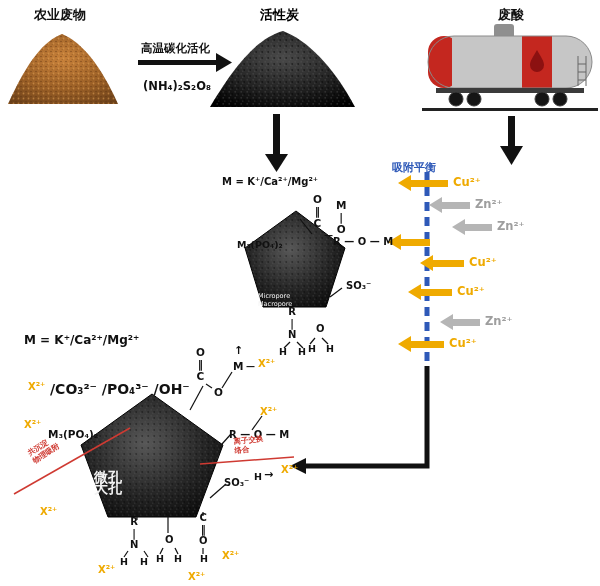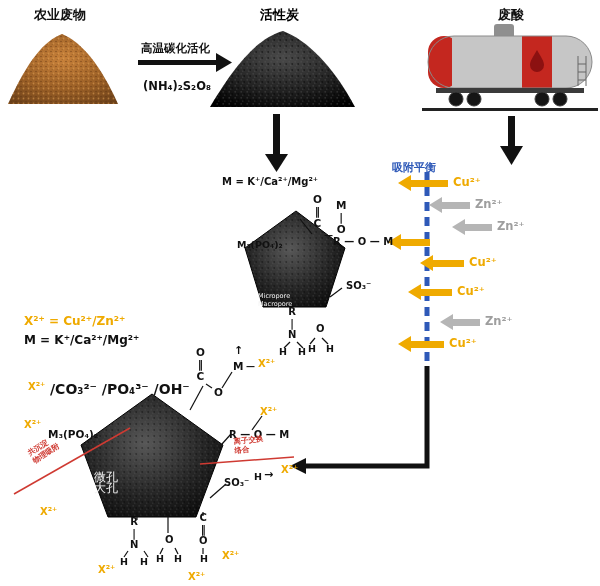--- a/index.html
+++ b/index.html
@@ -179,37 +179,36 @@
       <span class="lbl" style="left: 333px; top: 236px; font-size: 10px; color: rgb(17, 17, 17); font-weight: bold;">R — O — M</span>
       <span class="lbl" style="left: 346px; top: 280px; font-size: 10px; color: rgb(17, 17, 17); font-weight: bold;">SO₃⁻</span>
       <span class="lbl" style="left: 288px; top: 306px; font-size: 10px; color: rgb(17, 17, 17); font-weight: bold; line-height: 11.5px; text-align: center;">R
 |
 N</span>
       <span class="lbl" style="left: 279px; top: 346px; font-size: 9.5px; color: rgb(17, 17, 17); font-weight: bold;">H</span>
       <span class="lbl" style="left: 298px; top: 346px; font-size: 9.5px; color: rgb(17, 17, 17); font-weight: bold;">H</span>
       <span class="lbl" style="left: 316px; top: 323px; font-size: 10px; color: rgb(17, 17, 17); font-weight: bold;">O</span>
       <span class="lbl" style="left: 308px; top: 343px; font-size: 9.5px; color: rgb(17, 17, 17); font-weight: bold;">H</span>
       <span class="lbl" style="left: 326px; top: 343px; font-size: 9.5px; color: rgb(17, 17, 17); font-weight: bold;">H</span>
-      <span class="lbl" style="left: 24px; top: 314px; font-size: 12px; color: rgb(239, 170, 0); font-weight: bold;">X²⁺ = Cu²⁺/Zn²⁺</span>
       <span class="lbl" style="left: 24px; top: 333px; font-size: 12px; color: rgb(17, 17, 17); font-weight: bold;">M = K⁺/Ca²⁺/Mg²⁺</span>
       <span class="lbl" style="left: 28px; top: 381px; font-size: 10px; color: rgb(239, 170, 0); font-weight: bold;">X²⁺</span>
       <span class="lbl" style="left: 50px; top: 381px; font-size: 14px; color: rgb(17, 17, 17); font-weight: bold;">/CO₃²⁻ /PO₄³⁻ /OH⁻</span>
       <span class="lbl" style="left: 196px; top: 346px; font-size: 10.5px; color: rgb(17, 17, 17); font-weight: bold; line-height: 12px; text-align: center;">O
 ‖
 C</span>
       <span class="lbl" style="left: 214px; top: 386px; font-size: 10.5px; color: rgb(17, 17, 17); font-weight: bold;">O</span>
       <span class="lbl" style="left: 233px; top: 360px; font-size: 10.5px; color: rgb(17, 17, 17); font-weight: bold;">M</span>
       <span class="lbl" style="left: 234px; top: 344px; font-size: 11px; color: rgb(17, 17, 17); font-weight: bold;">↑</span>
       <span class="lbl" style="left: 246px; top: 361px; font-size: 9px; color: rgb(17, 17, 17); font-weight: bold;">—</span>
       <span class="lbl" style="left: 258px; top: 358px; font-size: 10px; color: rgb(239, 170, 0); font-weight: bold;">X²⁺</span>
       <span class="lbl" style="left: 24px; top: 419px; font-size: 10px; color: rgb(239, 170, 0); font-weight: bold;">X²⁺</span>
       <span class="lbl" style="left: 48px; top: 428px; font-size: 10.5px; color: rgb(17, 17, 17); font-weight: bold;">M₃(PO₄)₂</span>
       <span class="lbl" style="left: 229px; top: 429px; font-size: 10px; color: rgb(17, 17, 17); font-weight: bold;">R — O — M</span>
       <span class="lbl" style="left: 260px; top: 406px; font-size: 10px; color: rgb(239, 170, 0); font-weight: bold;">X²⁺</span>
-      <span class="lbl" style="left: 94px; top: 472px; font-size: 12px; color: rgb(242, 242, 242); font-weight: normal; line-height: 11px;">微孔
+      <span class="lbl" style="left: 94px; top: 472px; font-size: 14px; color: rgb(242, 242, 242); font-weight: bold; line-height: 11px;">微孔
 大孔</span>
       <span class="lbl" style="left: 224px; top: 477px; font-size: 10px; color: rgb(17, 17, 17); font-weight: bold;">SO₃⁻</span>
       <span class="lbl" style="left: 254px; top: 471px; font-size: 9.5px; color: rgb(17, 17, 17); font-weight: bold;">H</span>
       <span class="lbl" style="left: 264px; top: 468px; font-size: 11px; color: rgb(17, 17, 17); font-weight: bold;">→</span>
       <span class="lbl" style="left: 281px; top: 464px; font-size: 10px; color: rgb(239, 170, 0); font-weight: bold;">X²⁺</span>
       <span class="lbl" style="left: 130px; top: 516px; font-size: 10px; color: rgb(17, 17, 17); font-weight: bold; line-height: 11.5px; text-align: center;">R
 |
 N</span>
       <span class="lbl" style="left: 120px; top: 556px; font-size: 9.5px; color: rgb(17, 17, 17); font-weight: bold;">H</span>
       <span class="lbl" style="left: 140px; top: 556px; font-size: 9.5px; color: rgb(17, 17, 17); font-weight: bold;">H</span>

